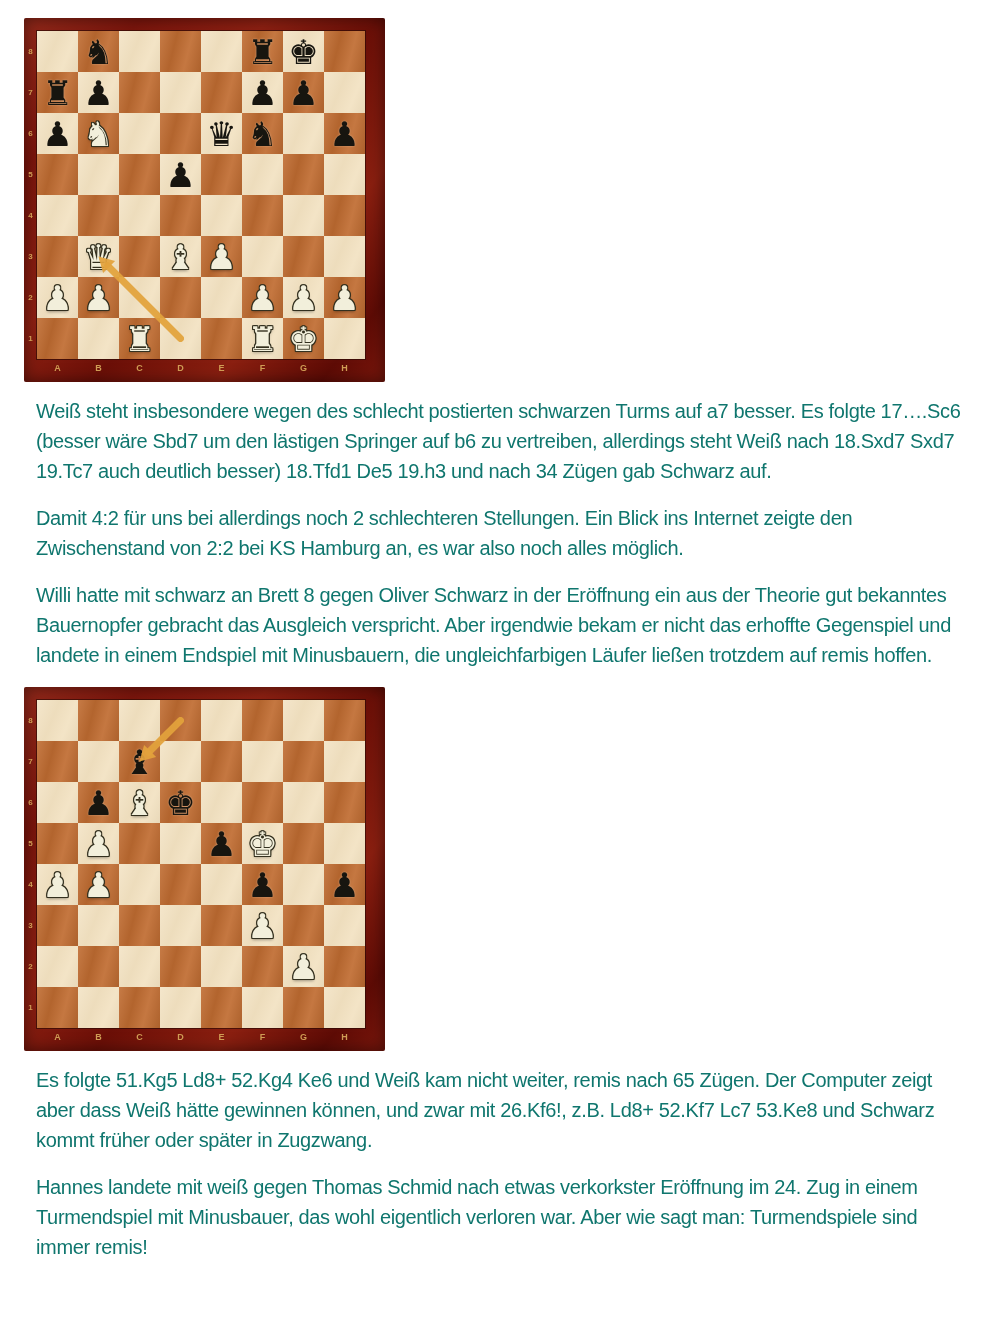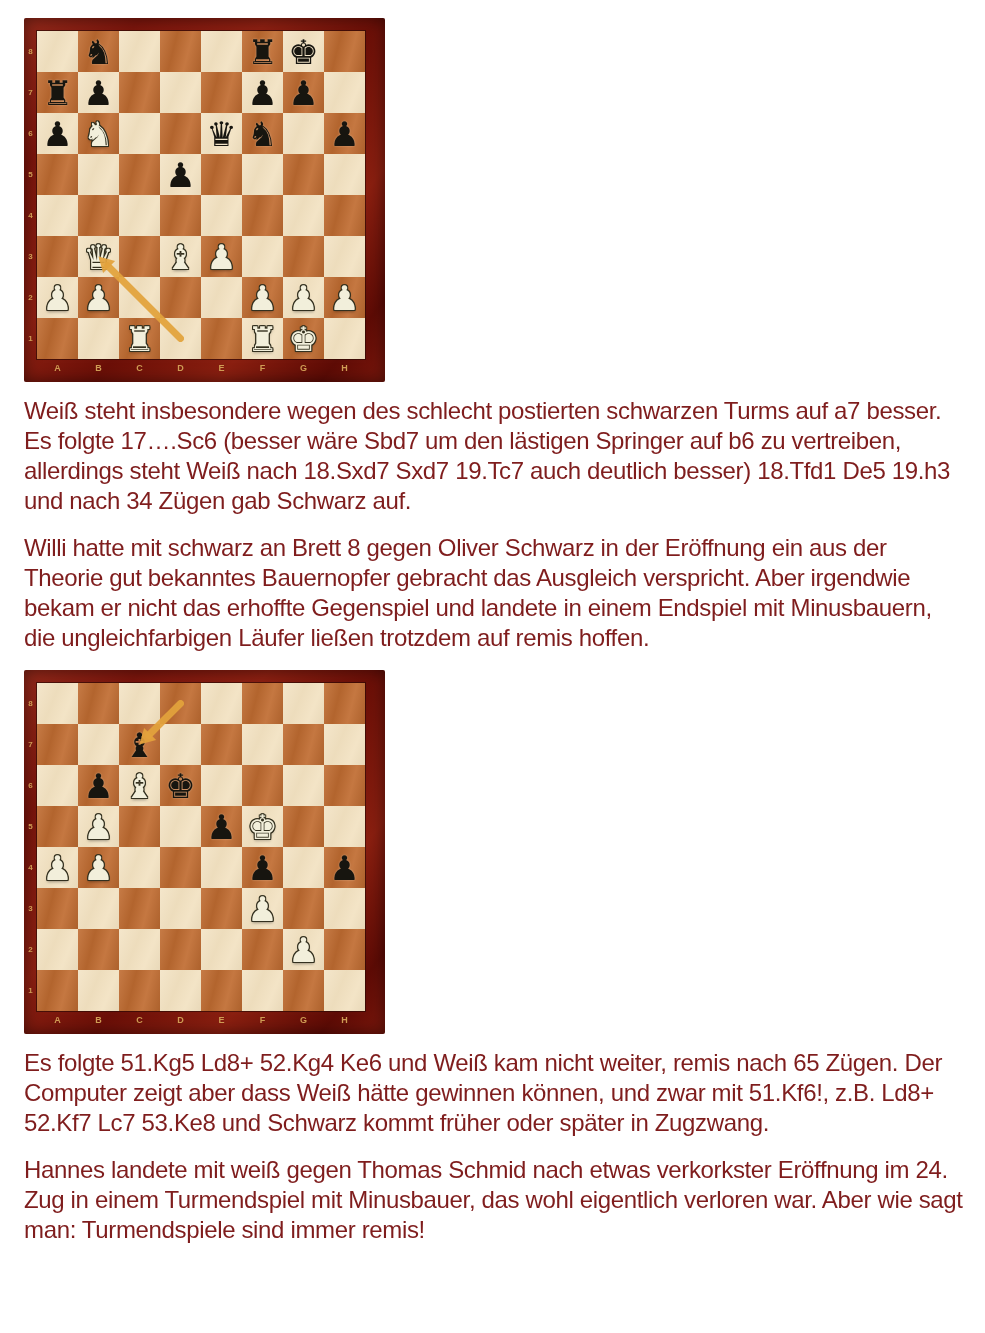--- a/index.html
+++ b/index.html
@@ -12,26 +12,26 @@
     height: 1333px;
     overflow: hidden;
     font-family: "Liberation Sans", sans-serif;
     color: #000000;
   }
   .page {
     padding: 18px 20px 0 20px;
     box-sizing: border-box;
   }
   p.body-text {
-    font-size: 24px;
+    font-size: 20px;
     line-height: 30px;
     letter-spacing: -0.35px;
-    margin: 0 0 17px 4px;
+    margin: 0 0 17px 16px;
     max-width: 958px;
-    color: #7f1d1d;
+    color: #0f766e;
   }
 
   
   .board-figure {
     margin: 0 0 14px 4px;
     width: 361px;
   }
   .board-outer {
     position: relative;
     width: 361px;
@@ -273,20 +273,21 @@
           <span>E</span>
           <span>F</span>
           <span>G</span>
           <span>H</span>
         </div>
     </div>
   </figure>
 
   <p class="body-text">Weiß steht insbesondere wegen des schlecht postierten schwarzen Turms auf a7 besser. Es folgte 17….Sc6 (besser wäre Sbd7 um den lästigen Springer auf b6 zu vertreiben, allerdings steht Weiß nach 18.Sxd7 Sxd7 19.Tc7 auch deutlich besser) 18.Tfd1 De5 19.h3 und nach 34 Zügen gab Schwarz auf.</p>
 
+  <p class="body-text">Damit 4:2 für uns bei allerdings noch 2 schlechteren Stellungen. Ein Blick ins Internet zeigte den Zwischenstand von 2:2 bei KS Hamburg an, es war also noch alles möglich.</p>
 
   <p class="body-text">Willi hatte mit schwarz an Brett 8 gegen Oliver Schwarz in der Eröffnung ein aus der Theorie gut bekanntes Bauernopfer gebracht das Ausgleich verspricht. Aber irgendwie bekam er nicht das erhoffte Gegenspiel und landete in einem Endspiel mit Minusbauern, die ungleichfarbigen Läufer ließen trotzdem auf remis hoffen.</p>
 
   <figure class="board-figure">
     <div class="board-outer">
       <div class="rank-labels">
           <span>8</span>
           <span>7</span>
           <span>6</span>
           <span>5</span>
@@ -397,17 +398,17 @@
           <span>C</span>
           <span>D</span>
           <span>E</span>
           <span>F</span>
           <span>G</span>
           <span>H</span>
         </div>
     </div>
   </figure>
 
-  <p class="body-text">Es folgte 51.Kg5 Ld8+ 52.Kg4 Ke6 und Weiß kam nicht weiter, remis nach 65 Zügen. Der Computer zeigt aber dass Weiß hätte gewinnen können, und zwar mit 51.Kf6!, z.B. Ld8+ 52.Kf7 Lc7 53.Ke8 und Schwarz kommt früher oder später in Zugzwang.</p>
+  <p class="body-text">Es folgte 51.Kg5 Ld8+ 52.Kg4 Ke6 und Weiß kam nicht weiter, remis nach 65 Zügen. Der Computer zeigt aber dass Weiß hätte gewinnen können, und zwar mit 26.Kf6!, z.B. Ld8+ 52.Kf7 Lc7 53.Ke8 und Schwarz kommt früher oder später in Zugzwang.</p>
 
   <p class="body-text">Hannes landete mit weiß gegen Thomas Schmid nach etwas verkorkster Eröffnung im 24. Zug in einem Turmendspiel mit Minusbauer, das wohl eigentlich verloren war. Aber wie sagt man: Turmendspiele sind immer remis!</p>
 
 </main>
 
 </body></html>

